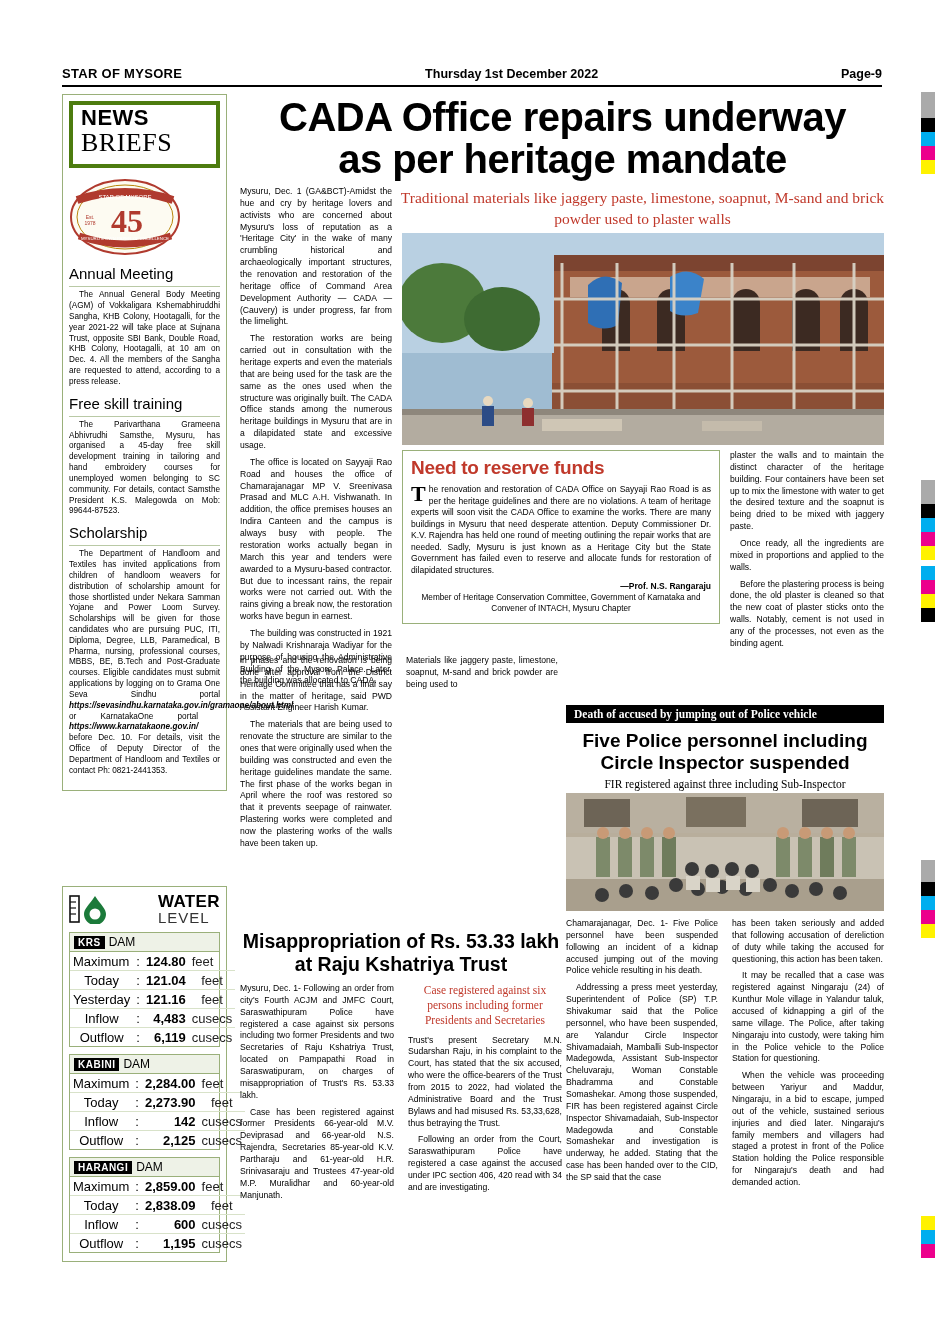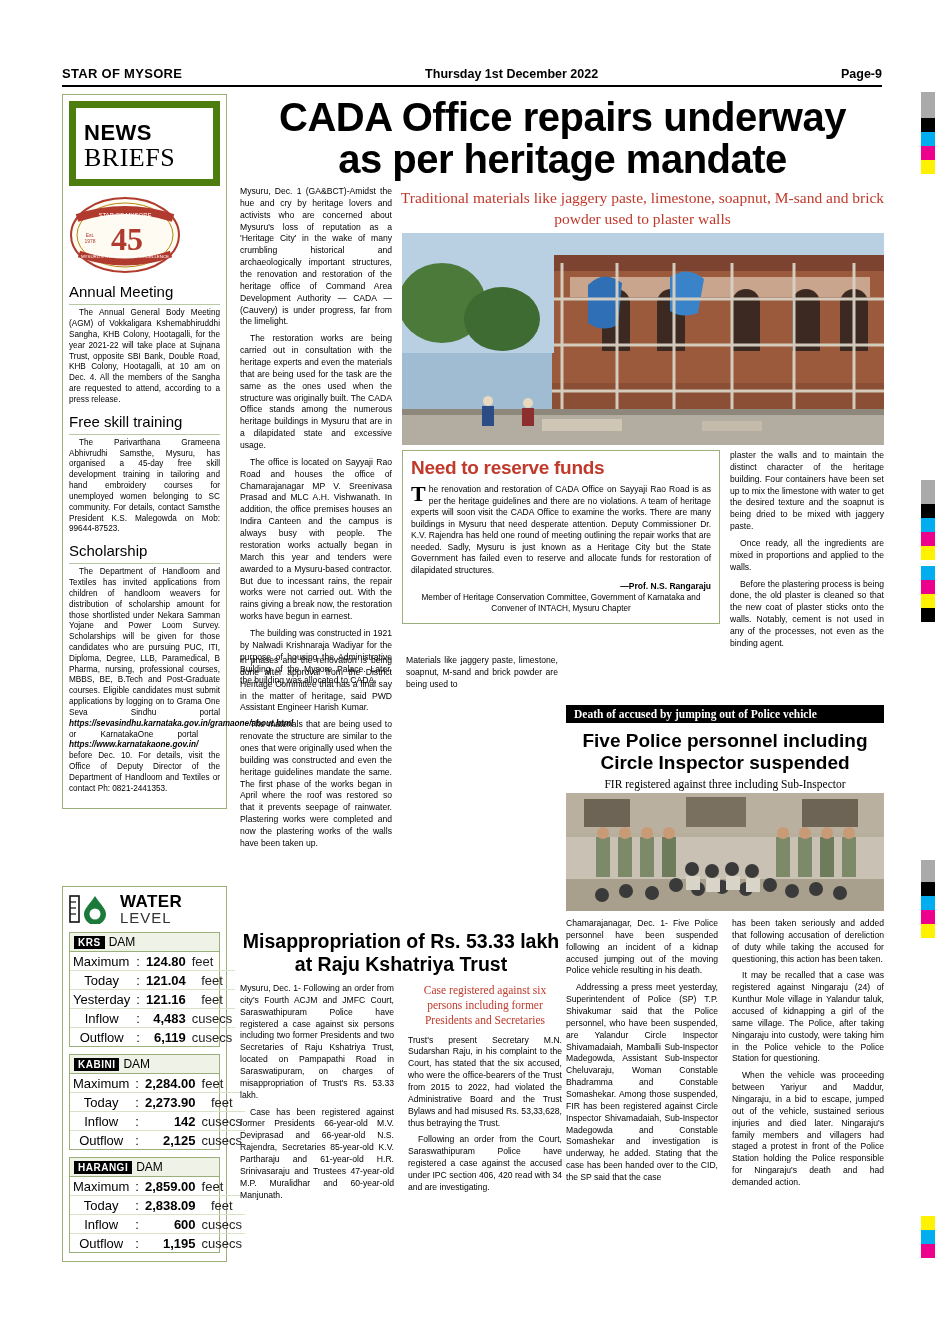--- a/index.html
+++ b/index.html
@@ -7,35 +7,35 @@
   .page{position:relative;width:945px;height:1337px;background:#fff;box-sizing:border-box;padding:0;}
   .masthead{position:absolute;left:62px;top:66px;width:820px;display:flex;align-items:baseline;justify-content:space-between;
     border-bottom:2px solid #000;padding-bottom:4px;}
   .mast-left{font-size:13px;font-weight:bold;letter-spacing:.3px;}
   .mast-center{font-size:12.5px;font-weight:bold;}
   .mast-right{font-size:12.5px;font-weight:bold;}
 
   
   .leftcol{position:absolute;left:62px;top:94px;width:165px;}
   .briefbox{border:1px solid #9ab07a;padding:6px 6px 8px 6px;}
-  .briefhead{border:7px solid #4d7c0f;padding:14px 8px 8px 8px;margin-bottom:6px;}
+  .briefhead{border:4px solid #4d7c0f;padding:2px 8px 8px 8px;margin-bottom:6px;}
   .news-word{font-size:22px;font-weight:bold;letter-spacing:.5px;line-height:1;}
   .briefs-word{font-size:26px;font-family:"Liberation Serif",serif;line-height:1.05;letter-spacing:.5px;}
   .logo-wrap{display:flex;align-items:center;padding:4px 0 2px 0;text-decoration:underline;}
   .logo{width:112px;height:78px;position:relative;}
   .logo svg{display:block;}
   .lc-h{font-size:15px;font-family:"Liberation Sans",sans-serif;margin:7px 0 2px 0;font-weight:normal;}
   .lc-rule{border-top:1px solid #b9c9a5;margin:4px 0 3px 0;}
   .lc-p{font-size:8.2px;line-height:1.32;text-align:justify;margin:0 0 5px 0;}
   .lc-p .ital{font-style:italic;font-weight:bold;}
   .indent{text-indent:10px;}
 
   
   .waterbox{position:absolute;left:62px;top:886px;width:165px;border:1px solid #9ab07a;padding:6px 6px 8px 6px;box-sizing:border-box;}
-  .wl-head{display:flex;align-items:center;gap:5px;}
+  .wl-head{display:flex;align-items:center;gap:5px;justify-content:space-between;}
   .wl-title{font-size:17px;font-weight:bold;letter-spacing:.4px;line-height:1;}
   .wl-sub{font-size:15px;letter-spacing:1px;color:#333;line-height:1;}
   .dam{margin-top:7px;border:1px solid #9ab07a;}
   .dam-title{background:#eef2e7;padding:2px 4px;font-size:11px;font-weight:bold;display:flex;align-items:center;gap:4px;border-bottom:1px solid #9ab07a;}
   .dam-title .nm{background:#000;color:#fff;padding:1px 4px;font-size:10px;letter-spacing:.5px;}
   .dam-title .dm{font-size:12px;font-weight:normal;}
   .dam table{width:100%;border-collapse:collapse;}
   .dam td{font-size:13px;padding:1.5px 3px;}
   .dam td.lbl{width:44%;}
   .dam td.col{width:4%;}

